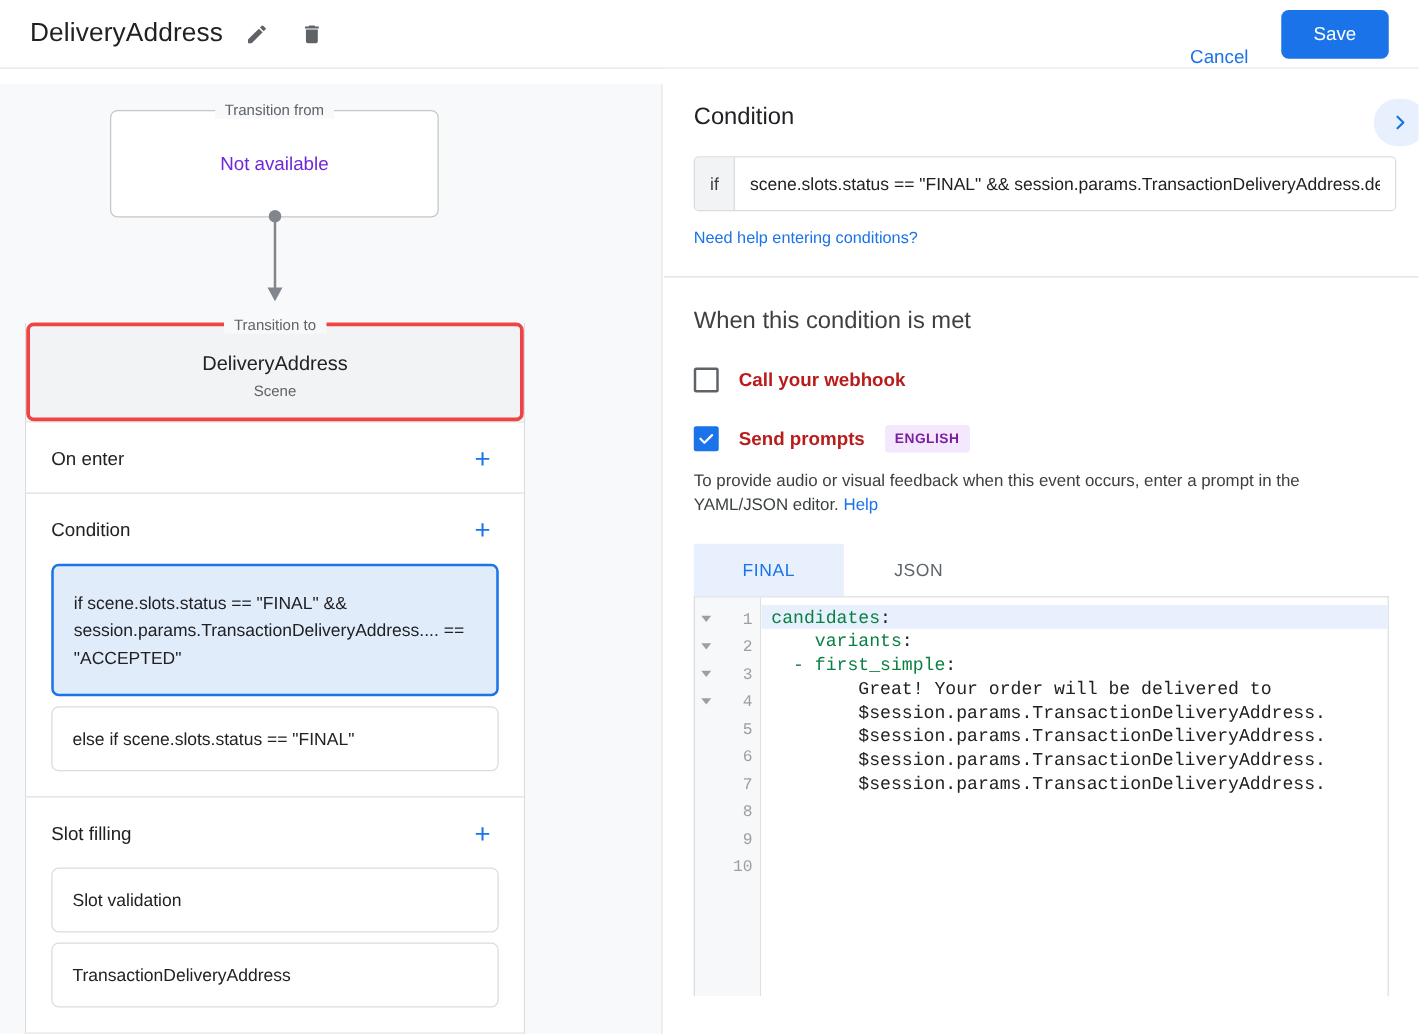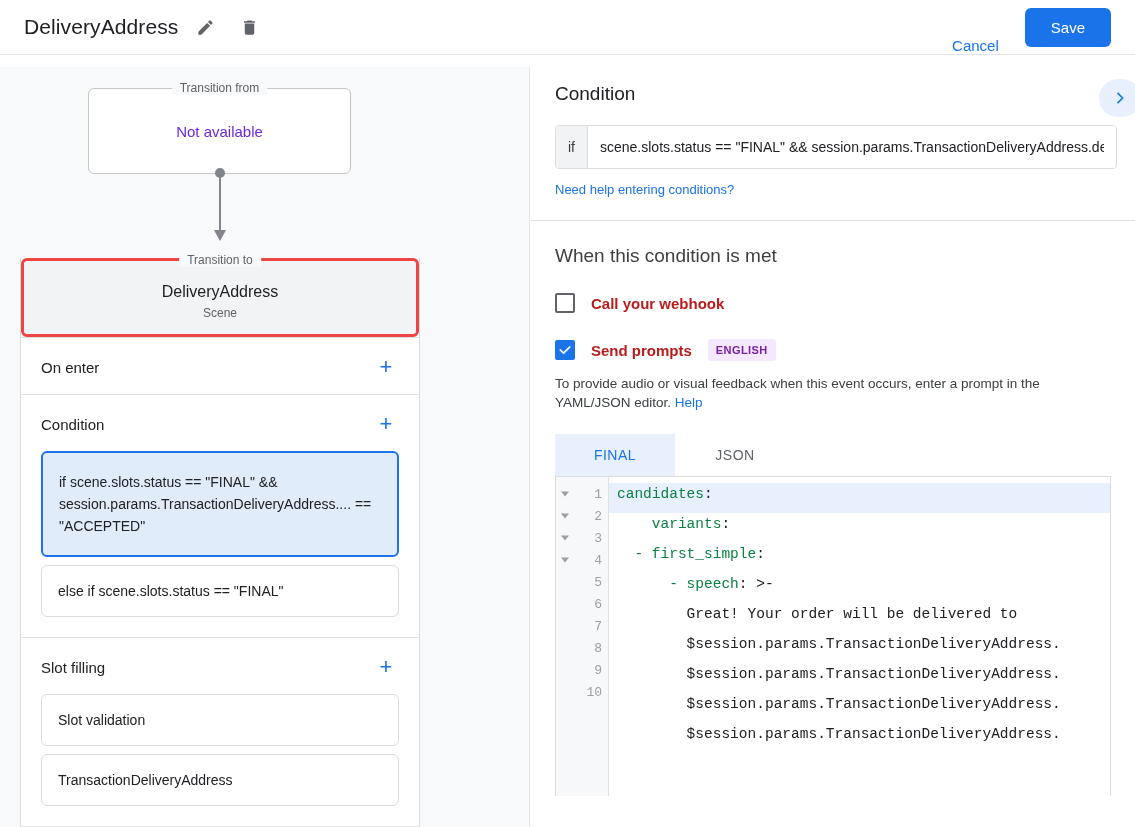--- a/index.html
+++ b/index.html
@@ -224,21 +224,21 @@
     position: absolute; left: 5px; top: 50%; transform: translateY(-50%);
     width: 0; height: 0;
     border-left: 4.5px solid transparent; border-right: 4.5px solid transparent;
     border-top: 5px solid #9aa0a6;
   }
   .code {
     flex: 1 1 auto; padding-top: 6px; overflow: hidden; position: relative;
     background: #fff;
   }
   .cline {
-    height: 30px; line-height: 22px; font-size: 14.5px;
+    height: 19px; line-height: 22px; font-size: 14.5px;
     white-space: pre; padding-left: 8px; color: #202124;
   }
   .cline.hl { background: #e8f0fe; }
   .k { color: #0b8043; }
   .p { color: #202124; }
 </style>
 </head>
 <body>
 
 <div id="app">
@@ -410,21 +410,20 @@
               <span>9</span>
             </div>
             <div class="gline">
               <span>10</span>
             </div>
           </div>
         <div class="code" id="codearea">
             <div class="cline hl"><span class="k">candidates</span><span class="p">:</span></div>
             <div class="cline"><span class="k">    variants</span><span class="p">:</span></div>
             <div class="cline"><span class="k">  - first_simple</span><span class="p">:</span></div>
-            <div class="cline"><span class="k">      - speech</span><span class="p">: &gt;-</span></div>
             <div class="cline"><span class="p">        Great! Your order will be delivered to</span></div>
             <div class="cline"><span class="p">        $session.params.TransactionDeliveryAddress.</span></div>
             <div class="cline"><span class="p">        $session.params.TransactionDeliveryAddress.</span></div>
             <div class="cline"><span class="p">        $session.params.TransactionDeliveryAddress.</span></div>
             <div class="cline"><span class="p">        $session.params.TransactionDeliveryAddress.</span></div>
             <div class="cline"><span class="p"></span></div>
           </div>
       </div>
     </div>
 

